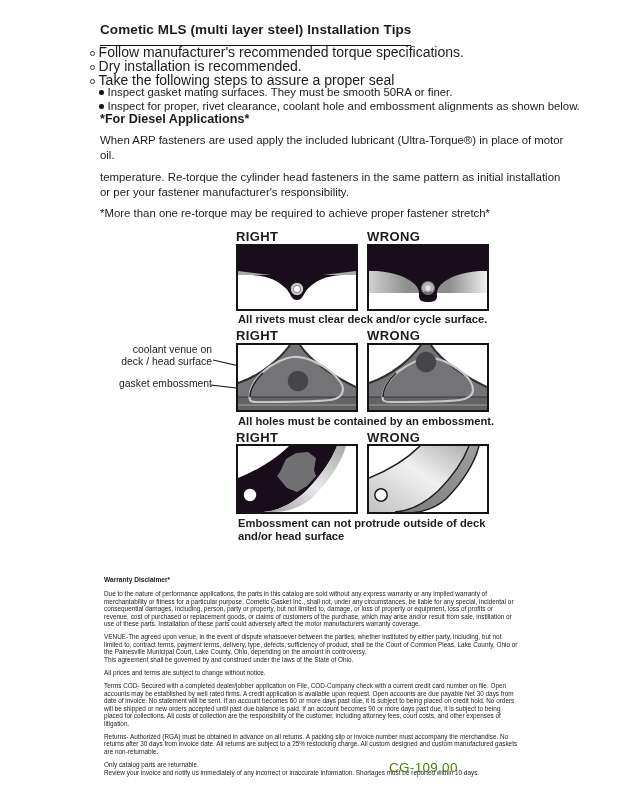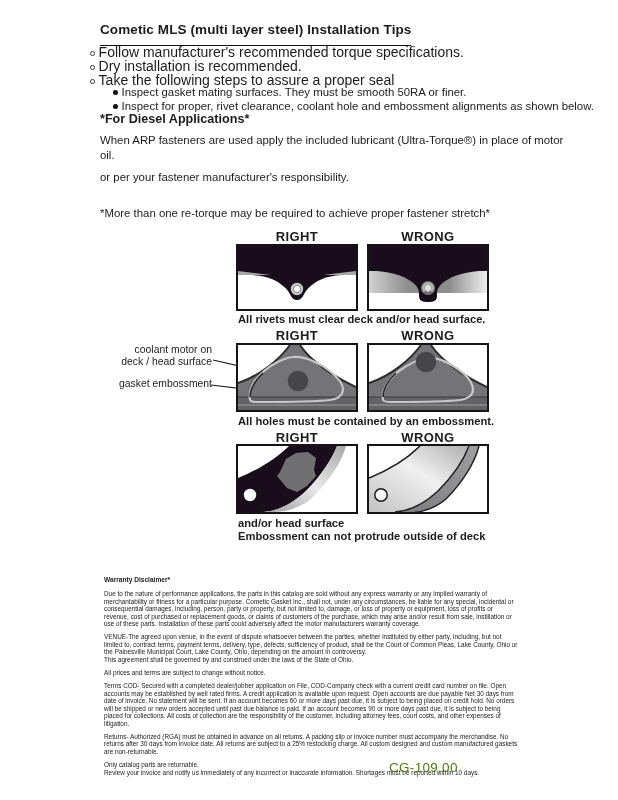--- a/index.html
+++ b/index.html
@@ -8,36 +8,36 @@
   .abs { position:absolute; }
 
   .title {
     left:100px; top:22px;
     font-size:13.5px; font-weight:bold;
     border-bottom:1.6px solid #141414;
     padding-bottom:8px; letter-spacing:0.1px;
   }
 
   .bullet-row { left:90px; font-size:14px; white-space:nowrap; }
-  .sub-bullet-row { left:113px; font-size:11.4px; white-space:nowrap; }
+  .sub-bullet-row { left:99px; font-size:11.4px; white-space:nowrap; }
   .marker-circle {
     display:inline-block; width:4.6px; height:4.6px;
     border:1.1px solid #3a3a3a; border-radius:50%;
     margin-right:4px; vertical-align:1.5px;
   }
   .marker-dot {
     display:inline-block; width:4.6px; height:4.6px;
     background:#141414; border-radius:50%;
     margin-right:4px; vertical-align:1.5px;
   }
 
   .diesel-heading { left:100px; top:112px; font-size:12.6px; font-weight:bold; }
   .para { left:100px; font-size:11.4px; line-height:14.6px; width:470px; }
 
-  .dg-label { width:122px; text-align:center; font-size:13px; font-weight:bold; letter-spacing:0.4px; }
+  .dg-label { width:122px; text-align:left; font-size:13px; font-weight:bold; letter-spacing:0.4px; }
   .panel { width:122px; border:2px solid #141414; background:#fff; }
   .panel svg { display:block; width:100%; height:100%; }
   .panel-r1 { height:67px; }
   .panel-r2 { height:69px; }
   .panel-r3 { height:70px; }
   .dg-caption { font-size:11.2px; font-weight:bold; line-height:12.6px; }
 
   .anno-label { left:88px; width:124px; text-align:right; font-size:10.4px; line-height:11.6px; }
   .anno-lines { left:203px; top:350px; }
 
@@ -58,20 +58,21 @@
 <div class="abs sub-bullet-row" style="top:86px"><span class="marker-dot"></span><span>Inspect gasket mating surfaces.  They must be smooth 50RA or finer.</span></div>
 <div class="abs sub-bullet-row" style="top:100px"><span class="marker-dot"></span><span>Inspect for proper, rivet clearance, coolant hole and embossment alignments as shown below.</span></div>
 
 <div class="abs diesel-heading">*For Diesel Applications*</div>
 
 <div class="abs para" style="top:133px">
   <div>When ARP fasteners are used apply the included lubricant (Ultra-Torque®) in place of motor oil.</div>
 </div>
 
 <div class="abs para" style="top:170px">
+  <div>temperature. Re-torque the cylinder head fasteners in the same pattern as initial installation</div>
   <div>or per your fastener manufacturer's responsibility.</div>
 </div>
 
 <div class="abs para" style="top:206px">*More than one re-torque may be required to achieve proper fastener stretch*</div>
 
 <div class="abs dg-label" style="left:236px; top:229px">RIGHT</div>
 <div class="abs dg-label" style="left:367px; top:229px">WRONG</div>
 
 <div class="abs panel panel-r1" style="left:236px; top:244px">
   <svg viewBox="0 0 118 63" preserveAspectRatio="none">
@@ -98,27 +99,27 @@
     <rect width="118" height="63" fill="#190d1c"></rect>
     <rect y="25" width="118" height="22" fill="url(#g1)"></rect>
     <rect y="47" width="118" height="16" fill="#ffffff"></rect>
     <path d="M8,25 C26,26.5 38,31 46,38.5 C50.5,43 50,47 50,50 C50,54.5 53,56 59,56 C65,56 68,54.5 68,50 C68,47 67.5,43 72,38.5 C80,31 92,26.5 110,25 Z" fill="#190d1c"></path>
     <circle cx="59" cy="42" r="6.5" fill="#b5b5b5" stroke="#6f6f6f" stroke-width="1.2"></circle>
     <circle cx="59" cy="42" r="3.4" fill="#e3e3e3" stroke="#9a9a9a" stroke-width="0.8"></circle>
     <path d="M55.5,45.5 A4.5,4.5 0 0 0 62.5,45.5" fill="none" stroke="#555555" stroke-width="1.2"></path>
   </svg>
 </div>
 
-<div class="abs dg-caption" style="left:238px; top:313px">All rivets must clear deck and/or head surface.</div>
+<div class="abs dg-caption" style="left:238px; top:313px">All rivets must clear deck and/or cycle surface.</div>
 
 <div class="abs dg-label" style="left:236px; top:328px">RIGHT</div>
 <div class="abs dg-label" style="left:367px; top:328px">WRONG</div>
 
 <div class="abs anno-label" style="top:344px">
-  <div>coolant motor on</div>
+  <div>coolant venue on</div>
   <div>deck / head surface</div>
 </div>
 <div class="abs anno-label" style="top:378px">gasket embossment</div>
 
 <svg class="abs anno-lines" width="100" height="48">
   <line x1="10" y1="10" x2="88" y2="28" stroke="#1a1a1a" stroke-width="1.2"></line>
   <line x1="8" y1="35" x2="58" y2="41" stroke="#1a1a1a" stroke-width="1.2"></line>
 </svg>
 
 <div class="abs panel panel-r2" style="left:236px; top:343px">
@@ -190,22 +191,22 @@
     <path d="M0,32 C20,24 39,12 51,0 L100,0 C95,13 84,30 69,45 C55,58 41,65 26,66 L0,66 Z" fill="url(#g3wa)"></path>
     <path d="M26,66 C41,65 55,58 69,45 C84,30 95,13 100,0 L110,0 C106,16 94,36 77,53 C64,64 48,67 37,67 Z" fill="url(#g3wb)"></path>
     <path d="M0,32 C20,24 39,12 51,0" fill="none" stroke="#1c1c1c" stroke-width="1.6"></path>
     <path d="M26,66 C41,65 55,58 69,45 C84,30 95,13 100,0" fill="none" stroke="#1c1c1c" stroke-width="1.4"></path>
     <path d="M110,0 C106,16 94,36 77,53 C64,64 48,67 37,67" fill="none" stroke="#1c1c1c" stroke-width="1.4"></path>
     <circle cx="12" cy="49" r="6.2" fill="#fafafa" stroke="#1c1c1c" stroke-width="1.5"></circle>
   </svg>
 </div>
 
 <div class="abs dg-caption" style="left:238px; top:517px; width:260px">
+  <div>Embossment can not protrude outside of deck</div>
   <div>and/or head surface</div>
-  <div>Embossment can not protrude outside of deck</div>
 </div>
 
 <div class="abs disclaimer">
   <div class="disc-head">Warranty Disclaimer*</div>
   <p>Due to the nature of performance applications, the parts in this catalog are sold without any express warranty or any implied warranty of merchantability or fitness for a particular purpose.  Cometic Gasket Inc., shall not, under any circumstances, be liable for any special, incidental or consequential damages, including, person, party or property, but not limited to, damage, or loss of property or equipment, loss of profits or revenue, cost of purchased or replacement goods, or claims of customers of the purchase, which may arise and/or result from sale, instillation or use of these parts.  Installation of these parts could adversely affect the motor manufacturers warranty coverage.</p>
   <p>
     <span style="display:block">VENUE-The agreed upon venue, in the event of dispute whatsoever between the parties, whether instituted by either party, including, but not limited to, contract terms, payment terms, delivery, type, defects, sufficiency of product, shall be the Court of Common Pleas, Lake County, Ohio or the Painesville Municipal Court, Lake County, Ohio, depending on the amount in controversy.</span>
     <span style="display:block">This agreement shall be governed by and construed under the laws of the State of Ohio.</span>
   </p>
   <p>All prices and terms are subject to change without notice.</p>

